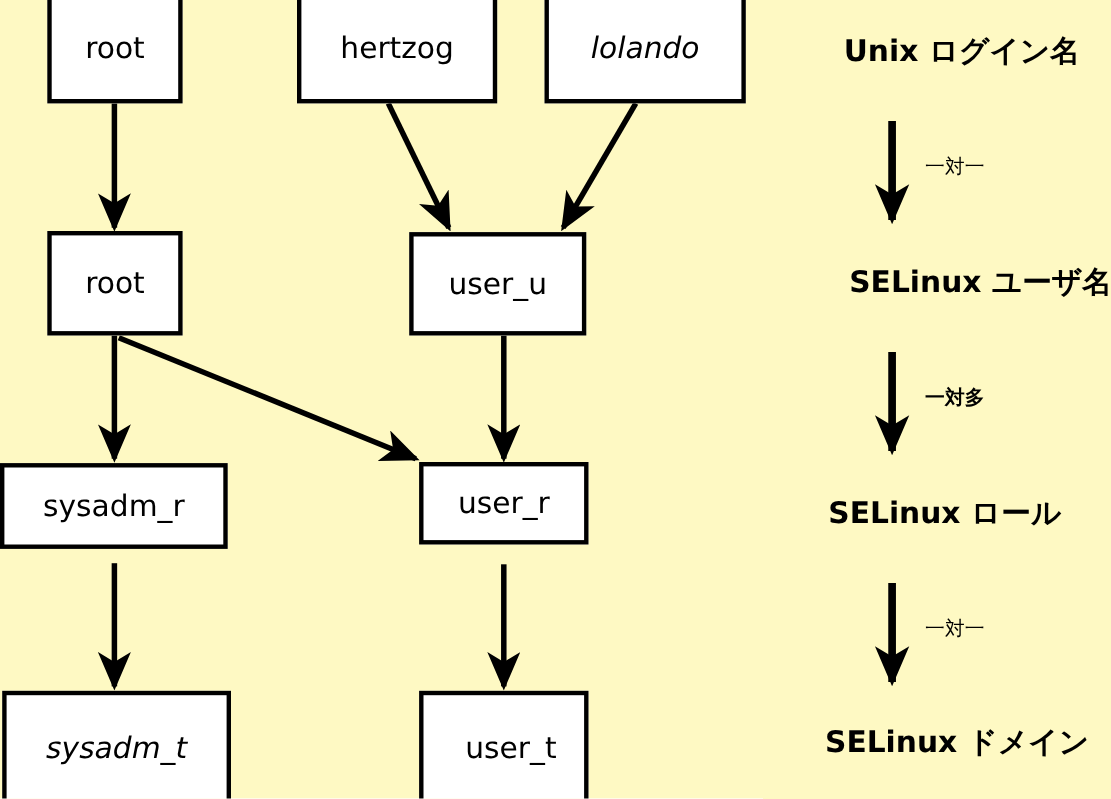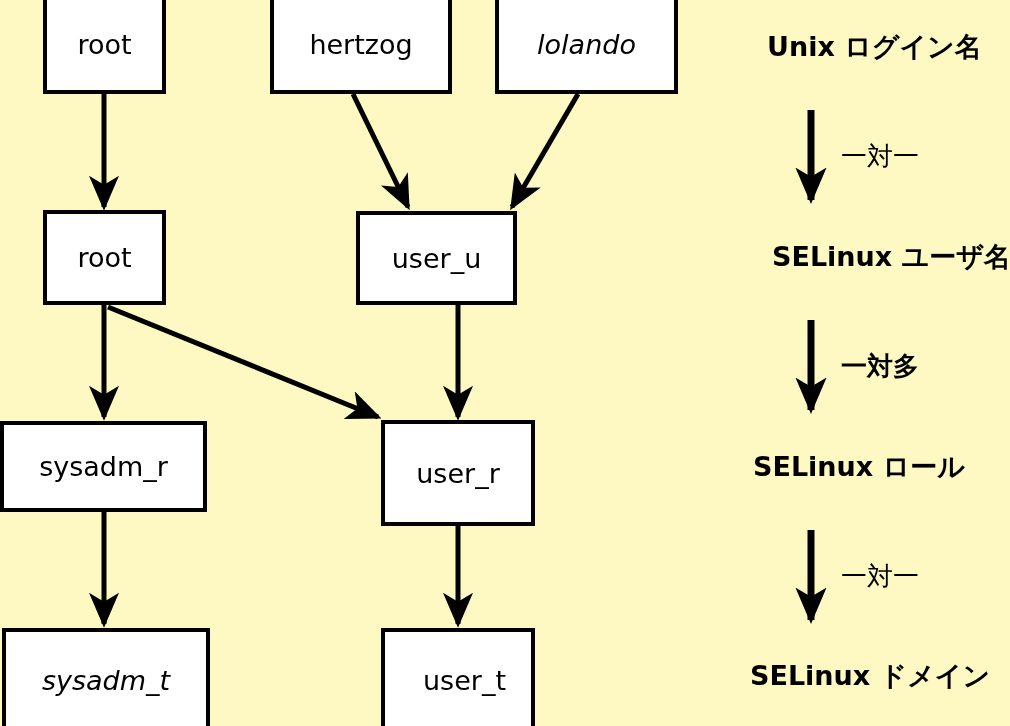--- a/index.html
+++ b/index.html
@@ -52,21 +52,21 @@
     font-family: "DejaVu Sans", sans-serif;
     font-size: 27px;
     font-weight: 700;
     line-height: 1;
     white-space: nowrap;
   }
   .legend-rel {
     position: absolute;
     color: #000000;
     font-family: "DejaVu Sans", sans-serif;
-    font-size: 26px;
+    font-size: 18px;
     font-weight: 400;
     line-height: 1;
     white-space: nowrap;
   }
 </style>
 </head>
 <body>
 
 <div id="canvas">
 
@@ -102,27 +102,27 @@
       </div>
       <div class="node" style="left: 270px; top: -6px; width: 182px; height: 100px; border-color: rgb(0, 0, 0); background: rgb(255, 255, 255);">
         <span class="node-label" style="color: rgb(0, 0, 0);">hertzog</span>
       </div>
       <div class="node" style="left: 495px; top: -6px; width: 183px; height: 100px; border-color: rgb(0, 0, 0); background: rgb(255, 255, 255);">
         <span class="node-label" style="color: rgb(0, 0, 0); font-style: italic;">lolando</span>
       </div>
       <div class="node" style="left: 43px; top: 210px; width: 123px; height: 95px; border-color: rgb(0, 0, 0); background: rgb(255, 255, 255);">
         <span class="node-label" style="color: rgb(0, 0, 0);">root</span>
       </div>
-      <div class="node" style="left: 356px; top: 211px; width: 161px; height: 94px; border-color: rgb(0, 0, 0); background: rgb(255, 255, 255);">
+      <div class="node" style="left: 372px; top: 211px; width: 161px; height: 94px; border-color: rgb(0, 0, 0); background: rgb(255, 255, 255);">
         <span class="node-label" style="color: rgb(0, 0, 0);">user_u</span>
       </div>
-      <div class="node" style="left: 0px; top: 421px; width: 207px; height: 91px; border-color: rgb(0, 0, 0); background: rgb(255, 255, 255);">
+      <div class="node" style="left: 0px; top: 421px; width: 207px; height: 78px; border-color: rgb(0, 0, 0); background: rgb(255, 255, 255);">
         <span class="node-label" style="color: rgb(0, 0, 0);">sysadm_r</span>
       </div>
-      <div class="node" style="left: 381px; top: 420px; width: 154px; height: 106px; border-color: rgb(0, 0, 0); background: rgb(255, 255, 255);">
+      <div class="node" style="left: 381px; top: 420px; width: 154px; height: 75px; border-color: rgb(0, 0, 0); background: rgb(255, 255, 255);">
         <span class="node-label" style="color: rgb(0, 0, 0);">user_r</span>
       </div>
       <div class="node" style="left: 2px; top: 628px; width: 208px; height: 104px; border-color: rgb(0, 0, 0); background: rgb(255, 255, 255);">
         <span class="node-label" style="color: rgb(0, 0, 0); font-style: italic;">sysadm_t</span>
       </div>
       <div class="node" style="left: 381px; top: 628px; width: 154px; height: 104px; border-color: rgb(0, 0, 0); background: rgb(255, 255, 255);">
         <span class="node-label" style="color: rgb(0, 0, 0); margin-left: 13px;">user_t</span>
       </div>
     </div>
   <div id="legend-layer">

